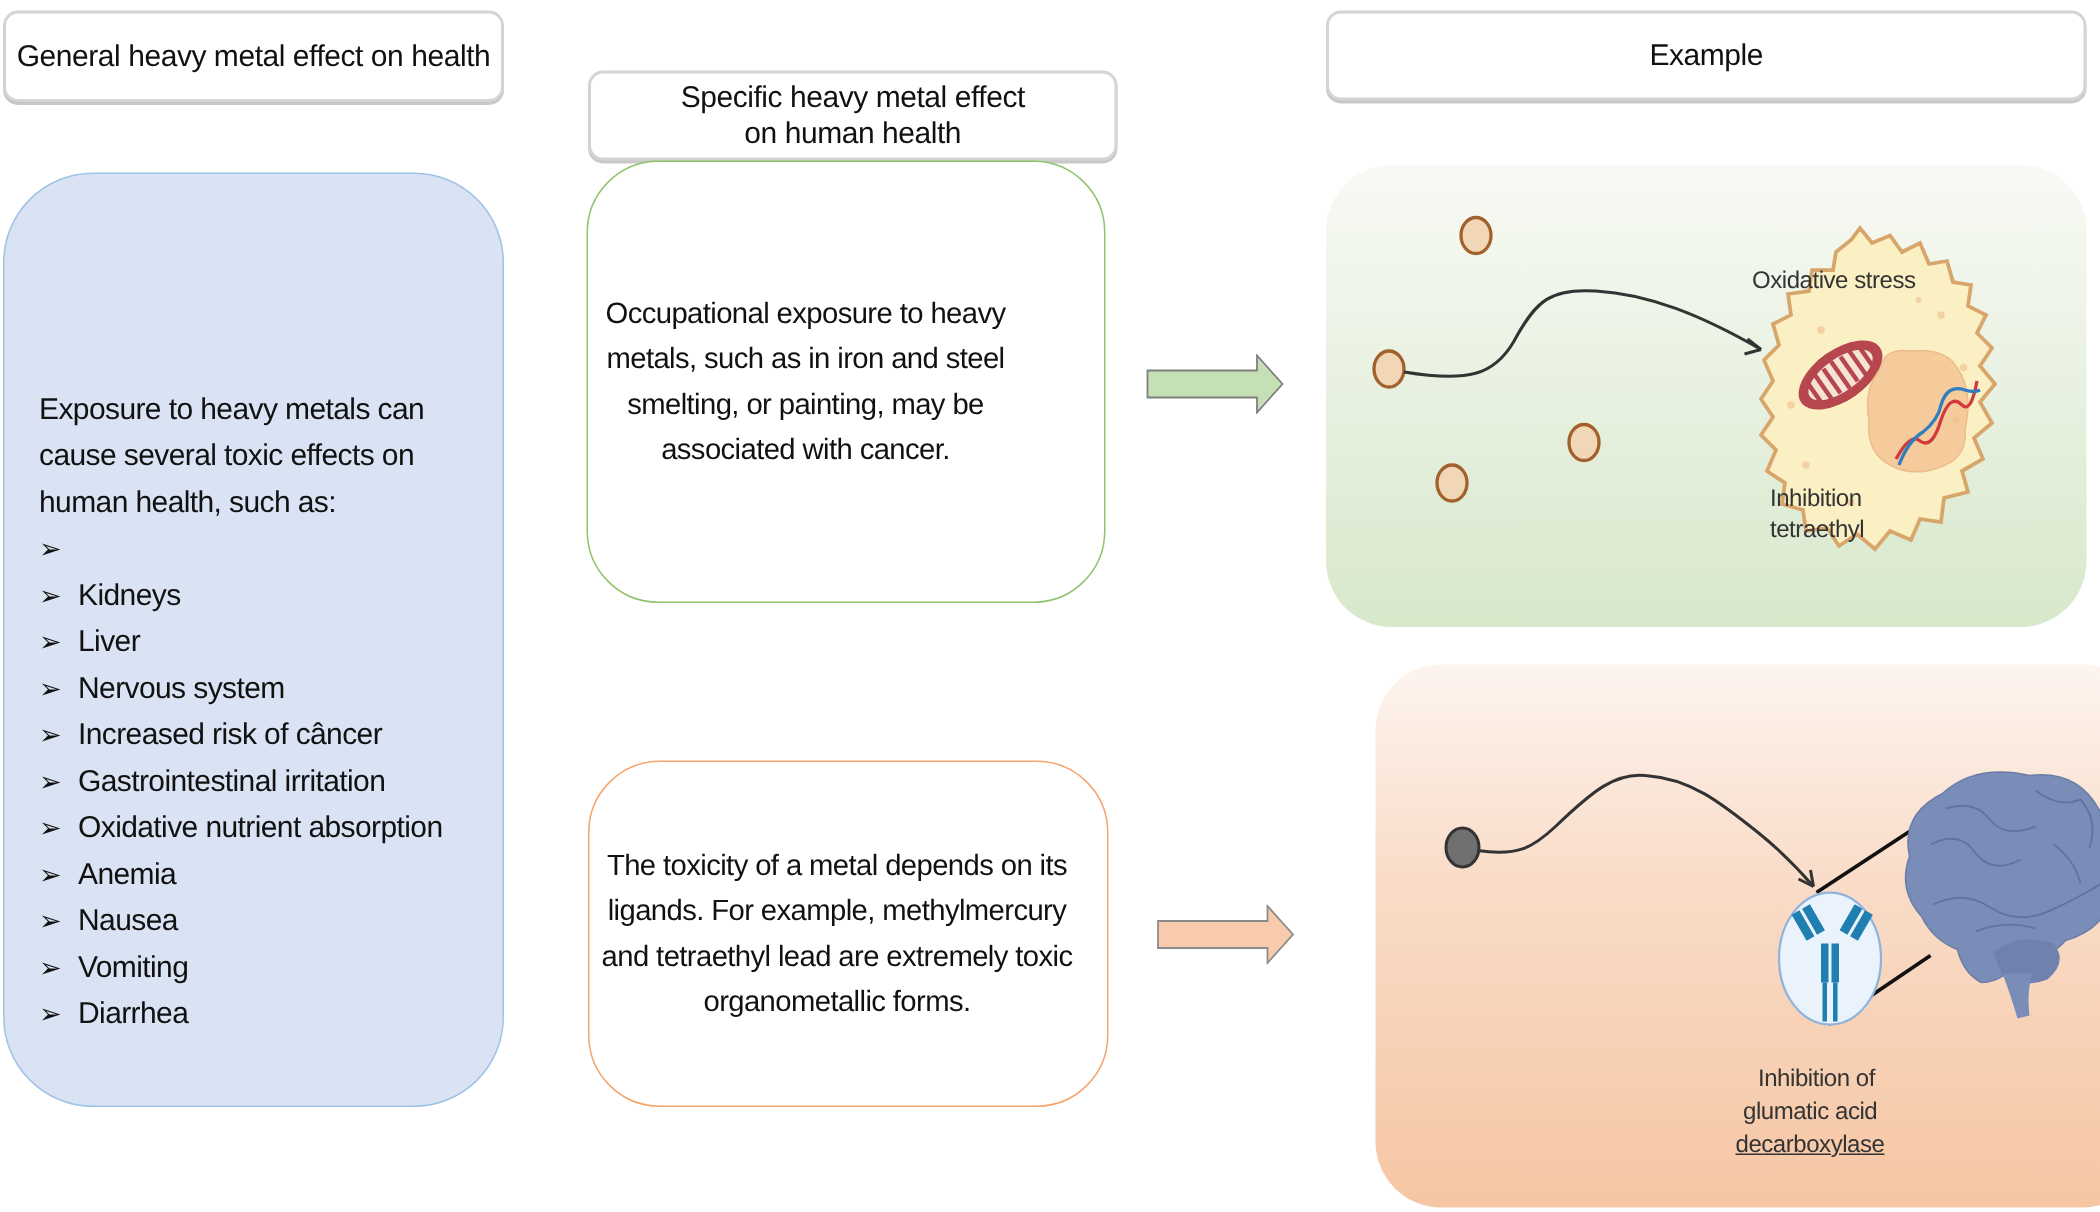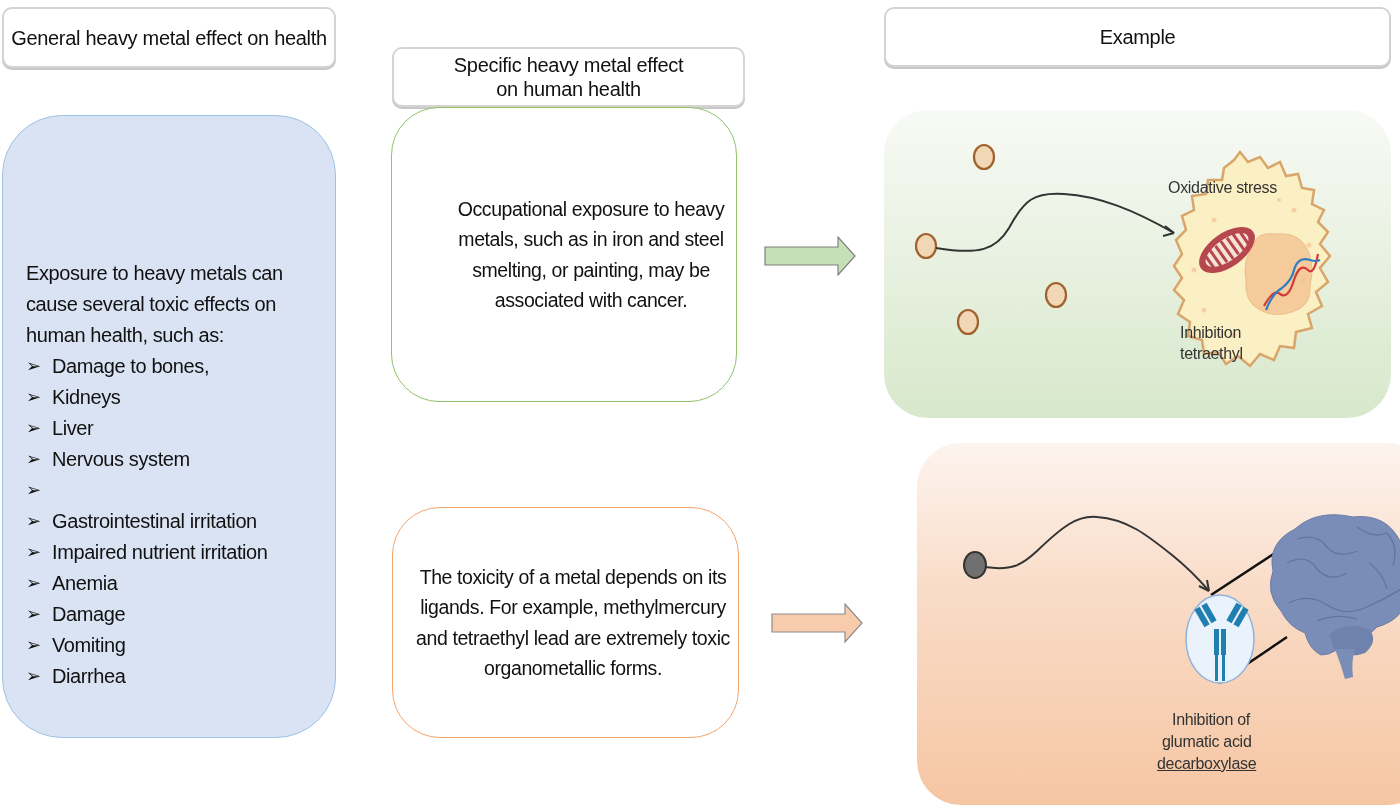--- a/index.html
+++ b/index.html
@@ -19,21 +19,21 @@
               box-sizing:border-box; background:#dae3f3; border:1.5px solid #9dc3e6;
               border-radius:60px; }
   .left-text { position:absolute; left:26px; top:214px; width:300px;
                font-size:20px; line-height:31px; letter-spacing:-0.4px; color:#111;margin-top:44px; }
   .left-text .intro { margin:0; }
   .left-text ul { list-style:none; margin:0; padding:0; }
   .left-text li { display:flex; align-items:center; }
   .left-text li .bullet { width:26px; font-size:18px; color:#111; }
 
   .mid-box { position:absolute; box-sizing:border-box; background:#fff;
-             border-radius:48px; display:flex; align-items:center; justify-content:flex-end;
+             border-radius:48px; display:flex; align-items:center; justify-content:flex-start;
              text-align:center; font-size:19.5px; line-height:30.5px; letter-spacing:-0.4px; }
   #mid1 { left:391px; top:107px; width:346px; height:295px; border:1.5px solid #8fc36c; }
   #mid1 .t { width:290px; }
   #mid2 { left:392px; top:507px; width:347px; height:231px; border:1.5px solid #f4a46c; }
   #mid2 .t { width:330px; }
 
   .arrow { position:absolute; }
   #arrow1 { left:764px; top:236px; width:92px; height:40px; }
   #arrow2 { left:771px; top:603px; width:92px; height:40px; }
 
@@ -60,52 +60,52 @@
 <div class="hdr" id="hdr3">
   <span>Example</span>
 </div>
 
 <div class="left-box"></div>
 <div class="left-text">
   <p class="intro">Exposure to heavy metals can cause several toxic effects on human health, such as:</p>
   <ul id="effects-list">
       <li>
         <span class="bullet">➢</span>
-        <span>Damage to bones,</span>
       </li>
       <li>
         <span class="bullet">➢</span>
         <span>Kidneys</span>
       </li>
       <li>
         <span class="bullet">➢</span>
         <span>Liver</span>
       </li>
       <li>
         <span class="bullet">➢</span>
         <span>Nervous system</span>
       </li>
       <li>
         <span class="bullet">➢</span>
+        <span>Increased risk of câncer</span>
       </li>
       <li>
         <span class="bullet">➢</span>
         <span>Gastrointestinal irritation</span>
       </li>
       <li>
         <span class="bullet">➢</span>
-        <span>Impaired nutrient irritation</span>
+        <span>Oxidative nutrient absorption</span>
       </li>
       <li>
         <span class="bullet">➢</span>
         <span>Anemia</span>
       </li>
       <li>
         <span class="bullet">➢</span>
-        <span>Damage</span>
+        <span>Nausea</span>
       </li>
       <li>
         <span class="bullet">➢</span>
         <span>Vomiting</span>
       </li>
       <li>
         <span class="bullet">➢</span>
         <span>Diarrhea</span>
       </li>
     </ul>

